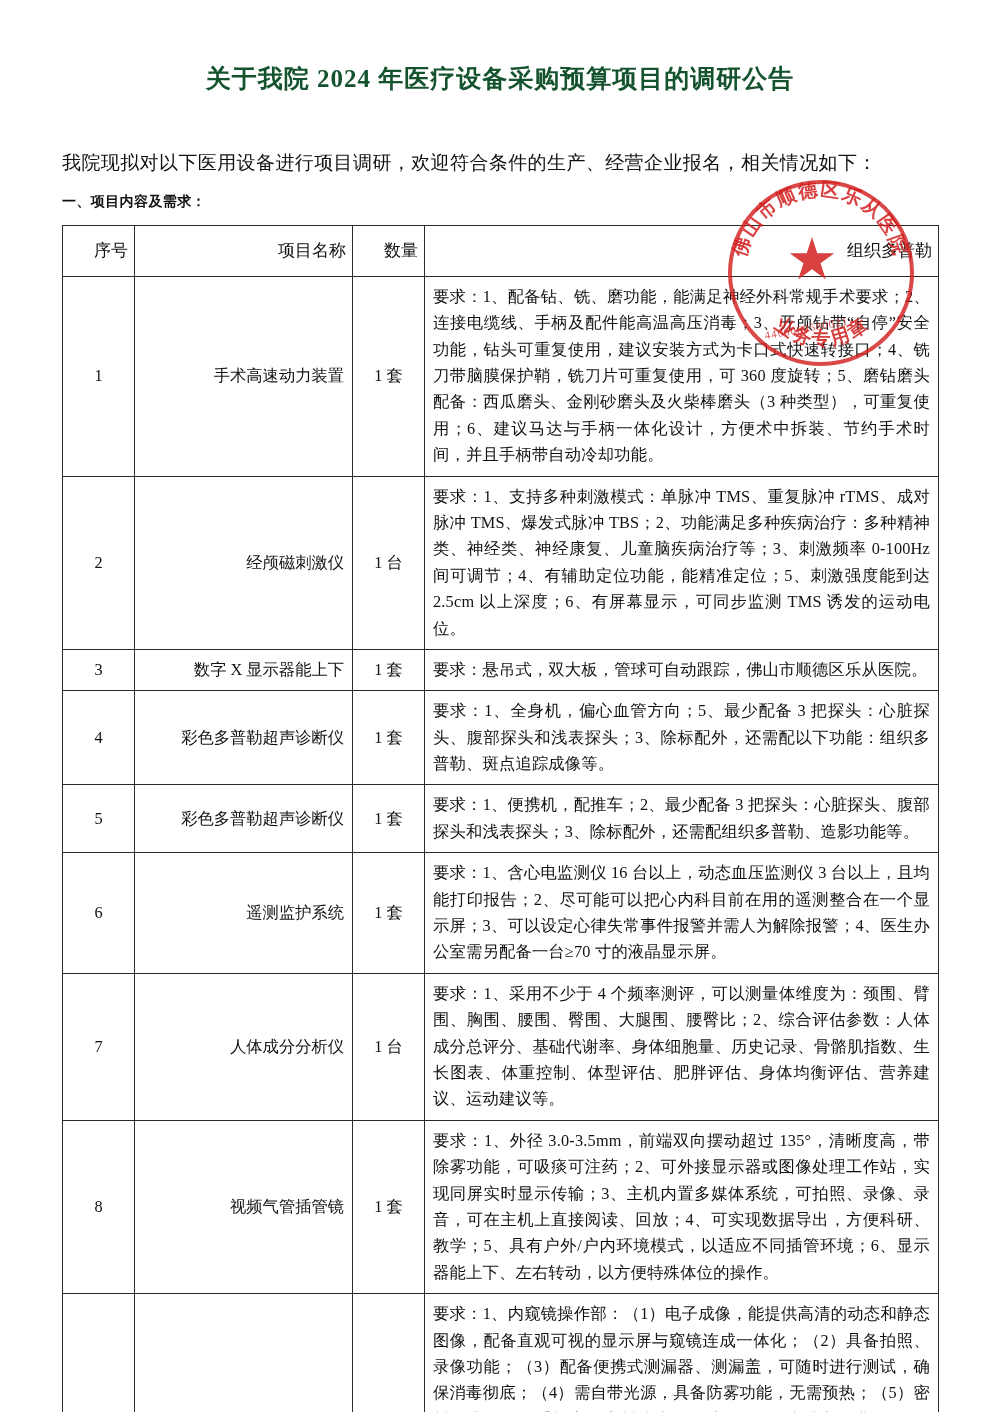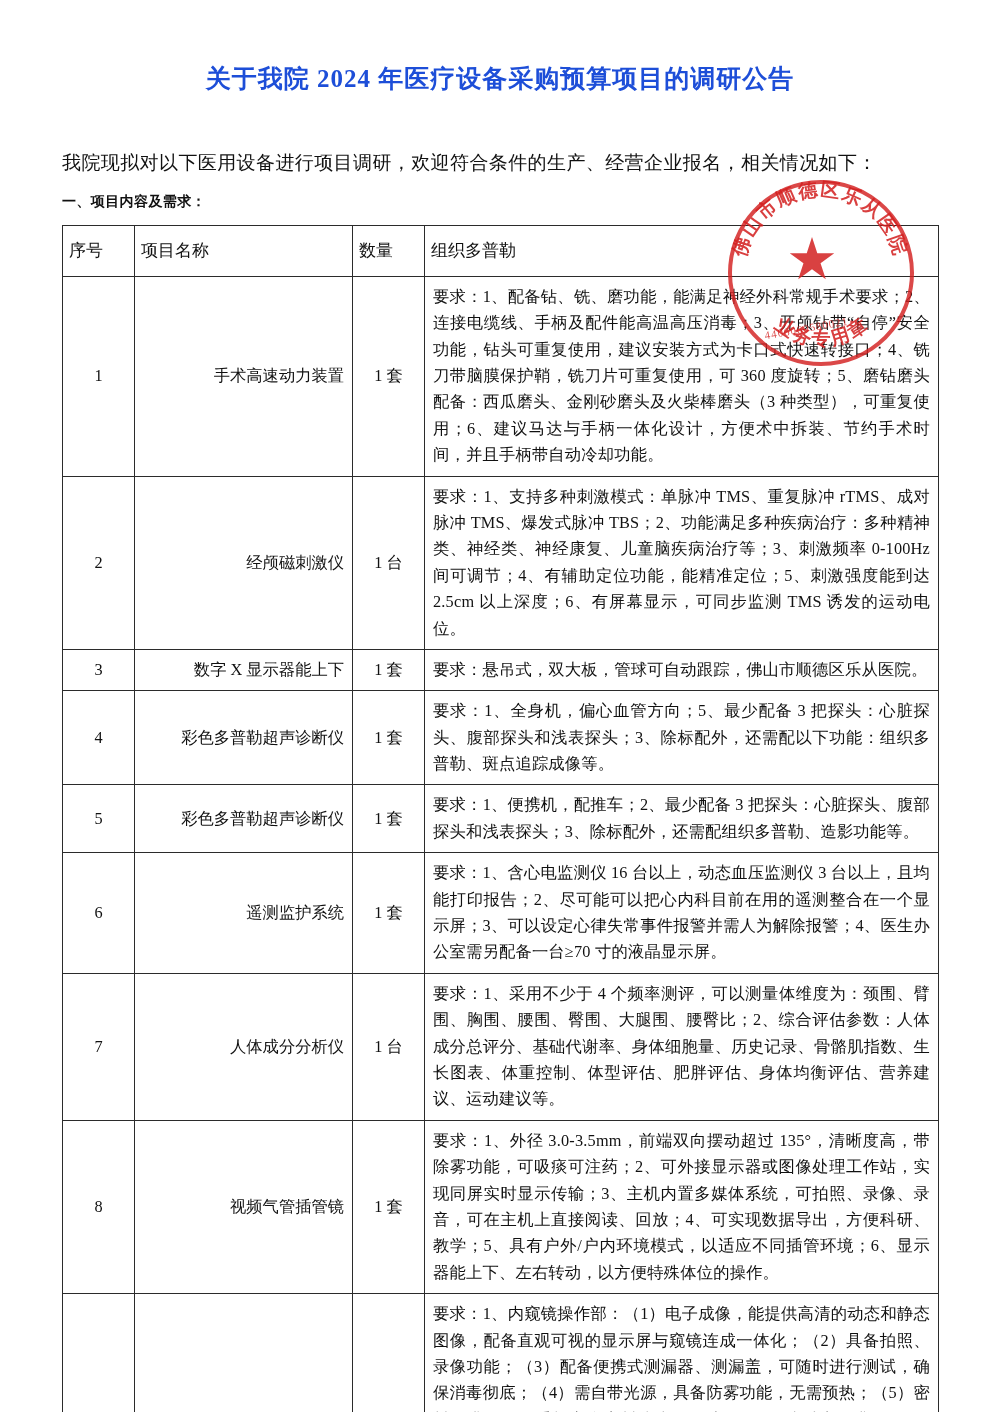--- a/index.html
+++ b/index.html
@@ -21,21 +21,21 @@
     height: 1412px;
     padding: 0;
     box-sizing: border-box;
   }
   .doc-title {
     text-align: center;
     font-size: 25px;
     font-weight: bold;
     letter-spacing: 1px;
     margin: 62px 0 0 0;
-    color: #1d4ed8;
+    color: #14532d;
   }
   .intro {
     margin: 52px 62px 0 62px;
     font-size: 19px;
     line-height: 1.7;
     letter-spacing: 0.4px;
   }
   .section-heading {
     margin: 14px 62px 0 62px;
     font-size: 14px;
@@ -49,21 +49,21 @@
     table-layout: fixed;
   }
   table.req-table th, table.req-table td {
     border: 1px solid #2b2b2b;
     vertical-align: middle;
     padding: 7px 8px;
     font-size: 16.3px;
     line-height: 1.62;
   }
   table.req-table th {
-    text-align: left;
+    text-align: right;
     font-weight: normal;
     font-size: 17px;
     padding: 11px 6px;
     margin-left: 48px;
   }
   col.c-no    { width: 72px; }
   col.c-name  { width: 218px; }
   col.c-qty   { width: 72px; }
   col.c-desc  { width: 514px; }
   td.cell-no, td.cell-qty {

